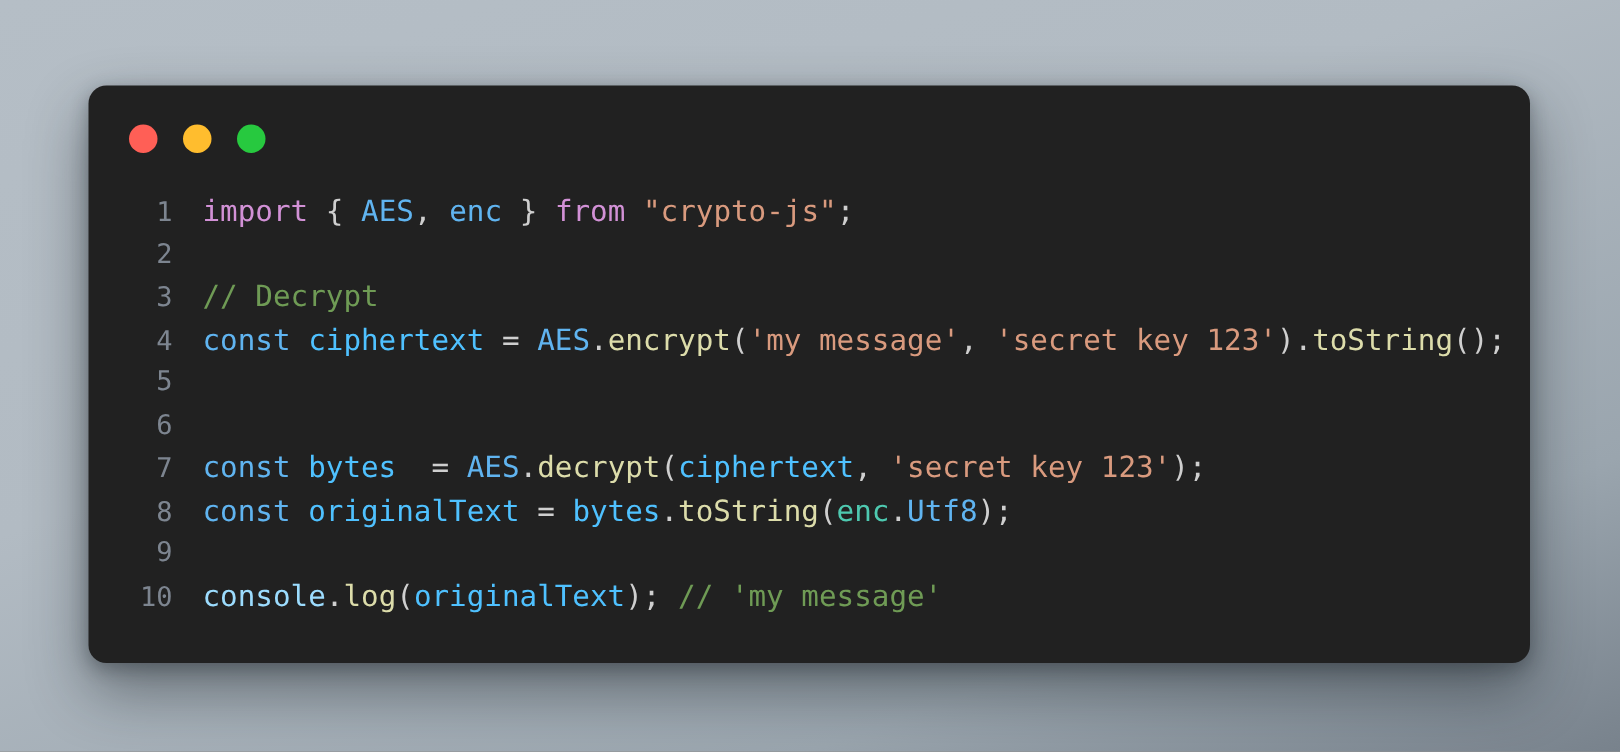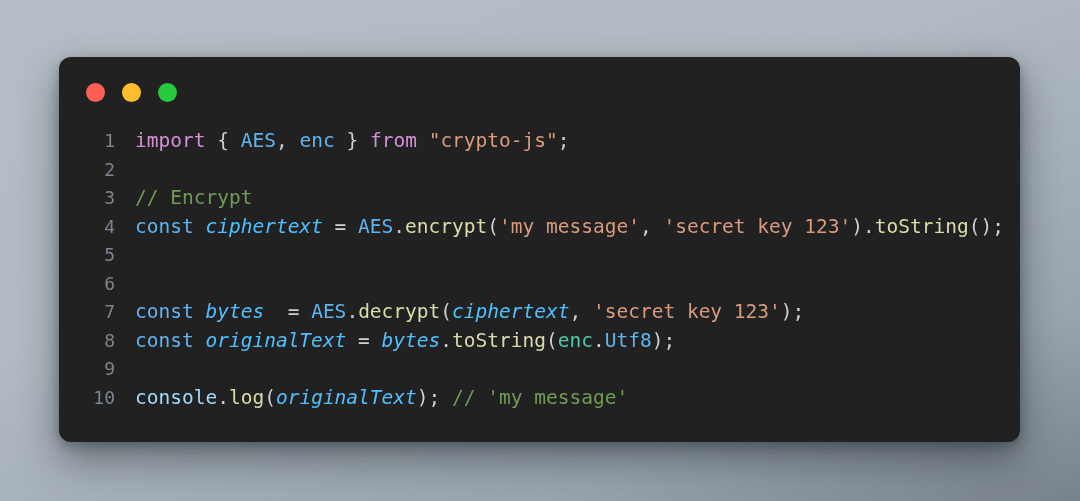--- a/index.html
+++ b/index.html
@@ -89,21 +89,21 @@
 
   .code-text {
     padding-left: 20px;
     color: #d4d4d4;
     white-space: pre;
   }
 
   
   .t-kw      { color: #d291d6; }   
   .t-decl    { color: #60b4f0; }   
-  .t-var     { color: #4fc1ff; font-style: italic; }   
+  .t-var     { color: #4fc1ff; }   
   .t-class   { color: #60b4f0; }   
   .t-ns      { color: #4ec9b0; }   
   .t-fn      { color: #dcdcaa; }   
   .t-str     { color: #d99a7e; }   
   .t-com     { color: #6f9b55; }   
   .t-punc    { color: #cfcfcf; }   
   .t-op      { color: #cfcfcf; }   
   .t-obj     { color: #9cdcfe; }   
 </style>
 </head>
@@ -115,21 +115,21 @@
 
     <div id="titlebar">
       <span class="dot red" style="background: rgb(255, 95, 86);"></span>
       <span class="dot yellow" style="background: rgb(255, 189, 46);"></span>
       <span class="dot green" style="background: rgb(39, 201, 63);"></span>
     </div>
 
     <div id="code-area">
         <div class="code-line"><span class="ln" style="color: rgb(125, 133, 144);">1</span><span class="code-text"><span class="t-kw" style="color: rgb(210, 145, 214);">import</span><span class="t-punc" style="color: rgb(207, 207, 207);"> </span><span class="t-punc" style="color: rgb(207, 207, 207);">{</span><span class="t-punc" style="color: rgb(207, 207, 207);"> </span><span class="t-class" style="color: rgb(96, 180, 240);">AES</span><span class="t-punc" style="color: rgb(207, 207, 207);">,</span><span class="t-punc" style="color: rgb(207, 207, 207);"> </span><span class="t-class" style="color: rgb(96, 180, 240);">enc</span><span class="t-punc" style="color: rgb(207, 207, 207);"> </span><span class="t-punc" style="color: rgb(207, 207, 207);">}</span><span class="t-punc" style="color: rgb(207, 207, 207);"> </span><span class="t-kw" style="color: rgb(210, 145, 214);">from</span><span class="t-punc" style="color: rgb(207, 207, 207);"> </span><span class="t-str" style="color: rgb(217, 154, 126);">"crypto-js"</span><span class="t-punc" style="color: rgb(207, 207, 207);">;</span></span></div>
         <div class="code-line"><span class="ln" style="color: rgb(125, 133, 144);">2</span><span class="code-text"></span></div>
-        <div class="code-line"><span class="ln" style="color: rgb(125, 133, 144);">3</span><span class="code-text"><span class="t-com" style="color: rgb(111, 155, 85);">// Encrypt</span></span></div>
+        <div class="code-line"><span class="ln" style="color: rgb(125, 133, 144);">3</span><span class="code-text"><span class="t-com" style="color: rgb(111, 155, 85);">// Decrypt</span></span></div>
         <div class="code-line"><span class="ln" style="color: rgb(125, 133, 144);">4</span><span class="code-text"><span class="t-decl" style="color: rgb(96, 180, 240);">const</span><span class="t-punc" style="color: rgb(207, 207, 207);"> </span><span class="t-var" style="color: rgb(79, 193, 255);">ciphertext</span><span class="t-punc" style="color: rgb(207, 207, 207);"> </span><span class="t-op" style="color: rgb(207, 207, 207);">=</span><span class="t-punc" style="color: rgb(207, 207, 207);"> </span><span class="t-class" style="color: rgb(96, 180, 240);">AES</span><span class="t-punc" style="color: rgb(207, 207, 207);">.</span><span class="t-fn" style="color: rgb(220, 220, 170);">encrypt</span><span class="t-punc" style="color: rgb(207, 207, 207);">(</span><span class="t-str" style="color: rgb(217, 154, 126);">'my message'</span><span class="t-punc" style="color: rgb(207, 207, 207);">,</span><span class="t-punc" style="color: rgb(207, 207, 207);"> </span><span class="t-str" style="color: rgb(217, 154, 126);">'secret key 123'</span><span class="t-punc" style="color: rgb(207, 207, 207);">)</span><span class="t-punc" style="color: rgb(207, 207, 207);">.</span><span class="t-fn" style="color: rgb(220, 220, 170);">toString</span><span class="t-punc" style="color: rgb(207, 207, 207);">();</span></span></div>
         <div class="code-line"><span class="ln" style="color: rgb(125, 133, 144);">5</span><span class="code-text"></span></div>
         <div class="code-line"><span class="ln" style="color: rgb(125, 133, 144);">6</span></div>
         <div class="code-line"><span class="ln" style="color: rgb(125, 133, 144);">7</span><span class="code-text"><span class="t-decl" style="color: rgb(96, 180, 240);">const</span><span class="t-punc" style="color: rgb(207, 207, 207);"> </span><span class="t-var" style="color: rgb(79, 193, 255);">bytes</span><span class="t-punc" style="color: rgb(207, 207, 207);">  </span><span class="t-op" style="color: rgb(207, 207, 207);">=</span><span class="t-punc" style="color: rgb(207, 207, 207);"> </span><span class="t-class" style="color: rgb(96, 180, 240);">AES</span><span class="t-punc" style="color: rgb(207, 207, 207);">.</span><span class="t-fn" style="color: rgb(220, 220, 170);">decrypt</span><span class="t-punc" style="color: rgb(207, 207, 207);">(</span><span class="t-var" style="color: rgb(79, 193, 255);">ciphertext</span><span class="t-punc" style="color: rgb(207, 207, 207);">,</span><span class="t-punc" style="color: rgb(207, 207, 207);"> </span><span class="t-str" style="color: rgb(217, 154, 126);">'secret key 123'</span><span class="t-punc" style="color: rgb(207, 207, 207);">);</span></span></div>
         <div class="code-line"><span class="ln" style="color: rgb(125, 133, 144);">8</span><span class="code-text"><span class="t-decl" style="color: rgb(96, 180, 240);">const</span><span class="t-punc" style="color: rgb(207, 207, 207);"> </span><span class="t-var" style="color: rgb(79, 193, 255);">originalText</span><span class="t-punc" style="color: rgb(207, 207, 207);"> </span><span class="t-op" style="color: rgb(207, 207, 207);">=</span><span class="t-punc" style="color: rgb(207, 207, 207);"> </span><span class="t-var" style="color: rgb(79, 193, 255);">bytes</span><span class="t-punc" style="color: rgb(207, 207, 207);">.</span><span class="t-fn" style="color: rgb(220, 220, 170);">toString</span><span class="t-punc" style="color: rgb(207, 207, 207);">(</span><span class="t-ns" style="color: rgb(78, 201, 176);">enc</span><span class="t-punc" style="color: rgb(207, 207, 207);">.</span><span class="t-class" style="color: rgb(96, 180, 240);">Utf8</span><span class="t-punc" style="color: rgb(207, 207, 207);">);</span></span></div>
         <div class="code-line"><span class="ln" style="color: rgb(125, 133, 144);">9</span><span class="code-text"></span></div>
         <div class="code-line"><span class="ln" style="color: rgb(125, 133, 144);">10</span><span class="code-text"><span class="t-obj" style="color: rgb(156, 220, 254);">console</span><span class="t-punc" style="color: rgb(207, 207, 207);">.</span><span class="t-fn" style="color: rgb(220, 220, 170);">log</span><span class="t-punc" style="color: rgb(207, 207, 207);">(</span><span class="t-var" style="color: rgb(79, 193, 255);">originalText</span><span class="t-punc" style="color: rgb(207, 207, 207);">);</span><span class="t-punc" style="color: rgb(207, 207, 207);"> </span><span class="t-com" style="color: rgb(111, 155, 85);">// 'my message'</span></span></div>
       </div>
 
   </div>

